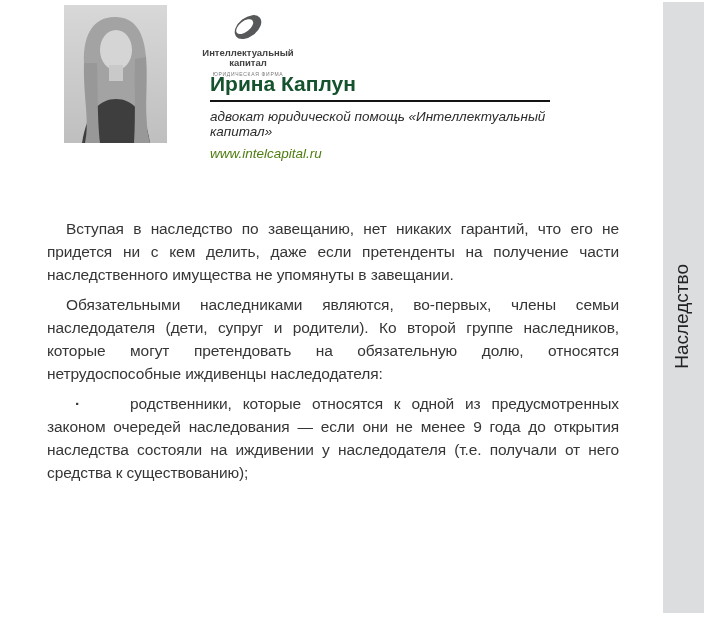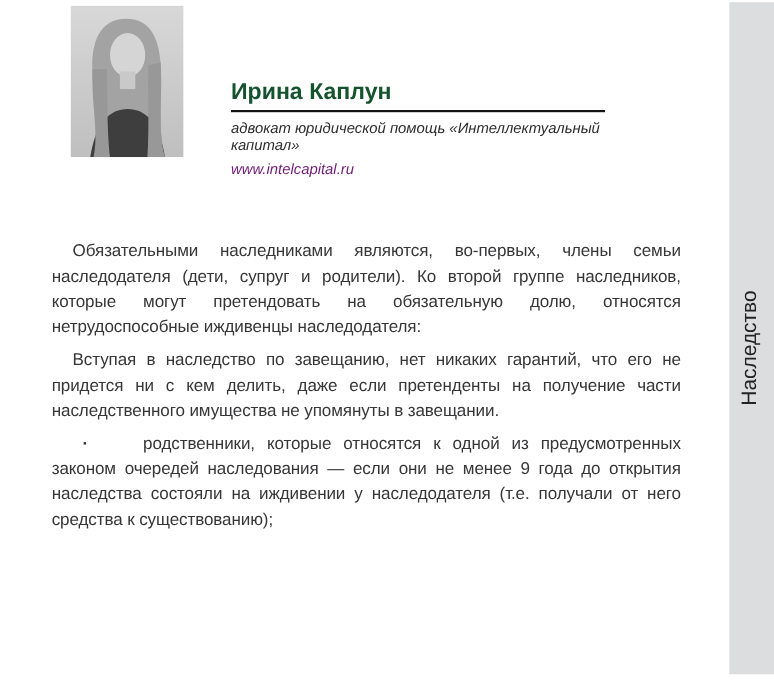--- a/index.html
+++ b/index.html
@@ -17,21 +17,21 @@
   .brand-icon{display:block;margin:0 auto 2px auto;}
   .brand-name{font-weight:bold;font-size:9.5px;line-height:10px;color:#414143;}
   .brand-name span{display:block;}
   .brand-tagline{margin-top:3px;font-size:5px;letter-spacing:0.7px;color:#77777a;}
 
   
   .author{position:absolute;left:210px;top:72px;width:345px;}
   .author-name{font-size:21px;font-weight:bold;color:#14532d;line-height:24px;}
   .rule{width:340px;border-top:2px solid #141414;margin-top:4px;}
   .author-role{margin-top:7px;font-size:13.5px;font-style:italic;color:#2c2c2e;line-height:15px;}
-  .author-site{margin-top:7px;font-size:13.5px;font-style:italic;color:#701a75;line-height:15px;}
+  .author-site{margin-top:7px;font-size:13.5px;font-style:italic;color:#4d7c0f;line-height:15px;}
 
   
   .article{
     position:absolute;left:47px;top:217px;width:572px;
     font-size:15.5px;line-height:23px;color:#363638;
     text-align:justify;letter-spacing:-0.1px;
   }
   .article p{margin:0 0 7px 0;text-indent:19px;}
   .article p.bullet{text-indent:28px;}
   .article .gap{display:inline-block;width:50px;}
@@ -66,31 +66,44 @@
 
       <rect x="45" y="60" width="14" height="16" fill="#c9c9c9"></rect>
 
       <path d="M18 138 C23 106 36 94 52 94 C68 94 81 106 86 138 Z" fill="#3e3e3e"></path>
 
       <path d="M20 58 C19 92 26 116 21 138 L36 138 C33 110 34 78 33 58 Z" fill="#989898"></path>
       <path d="M82 52 C84 84 79 112 86 138 L70 138 C72 108 70 76 71 54 Z" fill="#989898"></path>
     </svg>
   </div>
 
+  <div class="brand">
+    <svg class="brand-icon" width="42" height="36" viewBox="0 0 44 38">
+      <g transform="rotate(-38 22 18)">
+        <ellipse cx="22" cy="18" rx="16" ry="10" fill="#57585a"></ellipse>
+        <ellipse cx="19.5" cy="15.5" rx="10.5" ry="5.6" fill="#ffffff"></ellipse>
+      </g>
+    </svg>
+    <div class="brand-name">
+      <span>Интеллектуальный</span>
+      <span>капитал</span>
+    </div>
+    <div class="brand-tagline">ЮРИДИЧЕСКАЯ ФИРМА</div>
+  </div>
 
   <div class="author">
     <div class="author-name">Ирина Каплун</div>
     <div class="rule"></div>
     <div class="author-role">адвокат юридической помощь «Интеллектуальный капитал»</div>
     <div class="author-site">www.intelcapital.ru</div>
   </div>
 
   <div class="article">
+    <p>Вступая в наследство по завещанию, нет никаких гарантий, что его не придется ни с кем делить, даже если претенденты на получение части наследственного имущества не упомянуты в завещании.</p>
     <p>Обязательными наследниками являются, во-первых, члены семьи наследодателя (дети, супруг и родители). Ко второй группе наследников, которые могут претендовать на обязательную долю, относятся нетрудоспособные иждивенцы наследодателя:</p>
-    <p>Вступая в наследство по завещанию, нет никаких гарантий, что его не придется ни с кем делить, даже если претенденты на получение части наследственного имущества не упомянуты в завещании.</p>
     <p class="bullet"><span class="dot">·</span><span class="gap"></span><span>родственники, которые относятся к одной из предусмотренных законом очередей наследования — если они не менее 9 года до открытия наследства состояли на иждивении у наследодателя (т.е. получали от него средства к существованию);</span></p>
   </div>
 
   <div class="side-strip">
     <div class="side-label">Наследство</div>
   </div>
 
 </div>
 
 </body></html>

